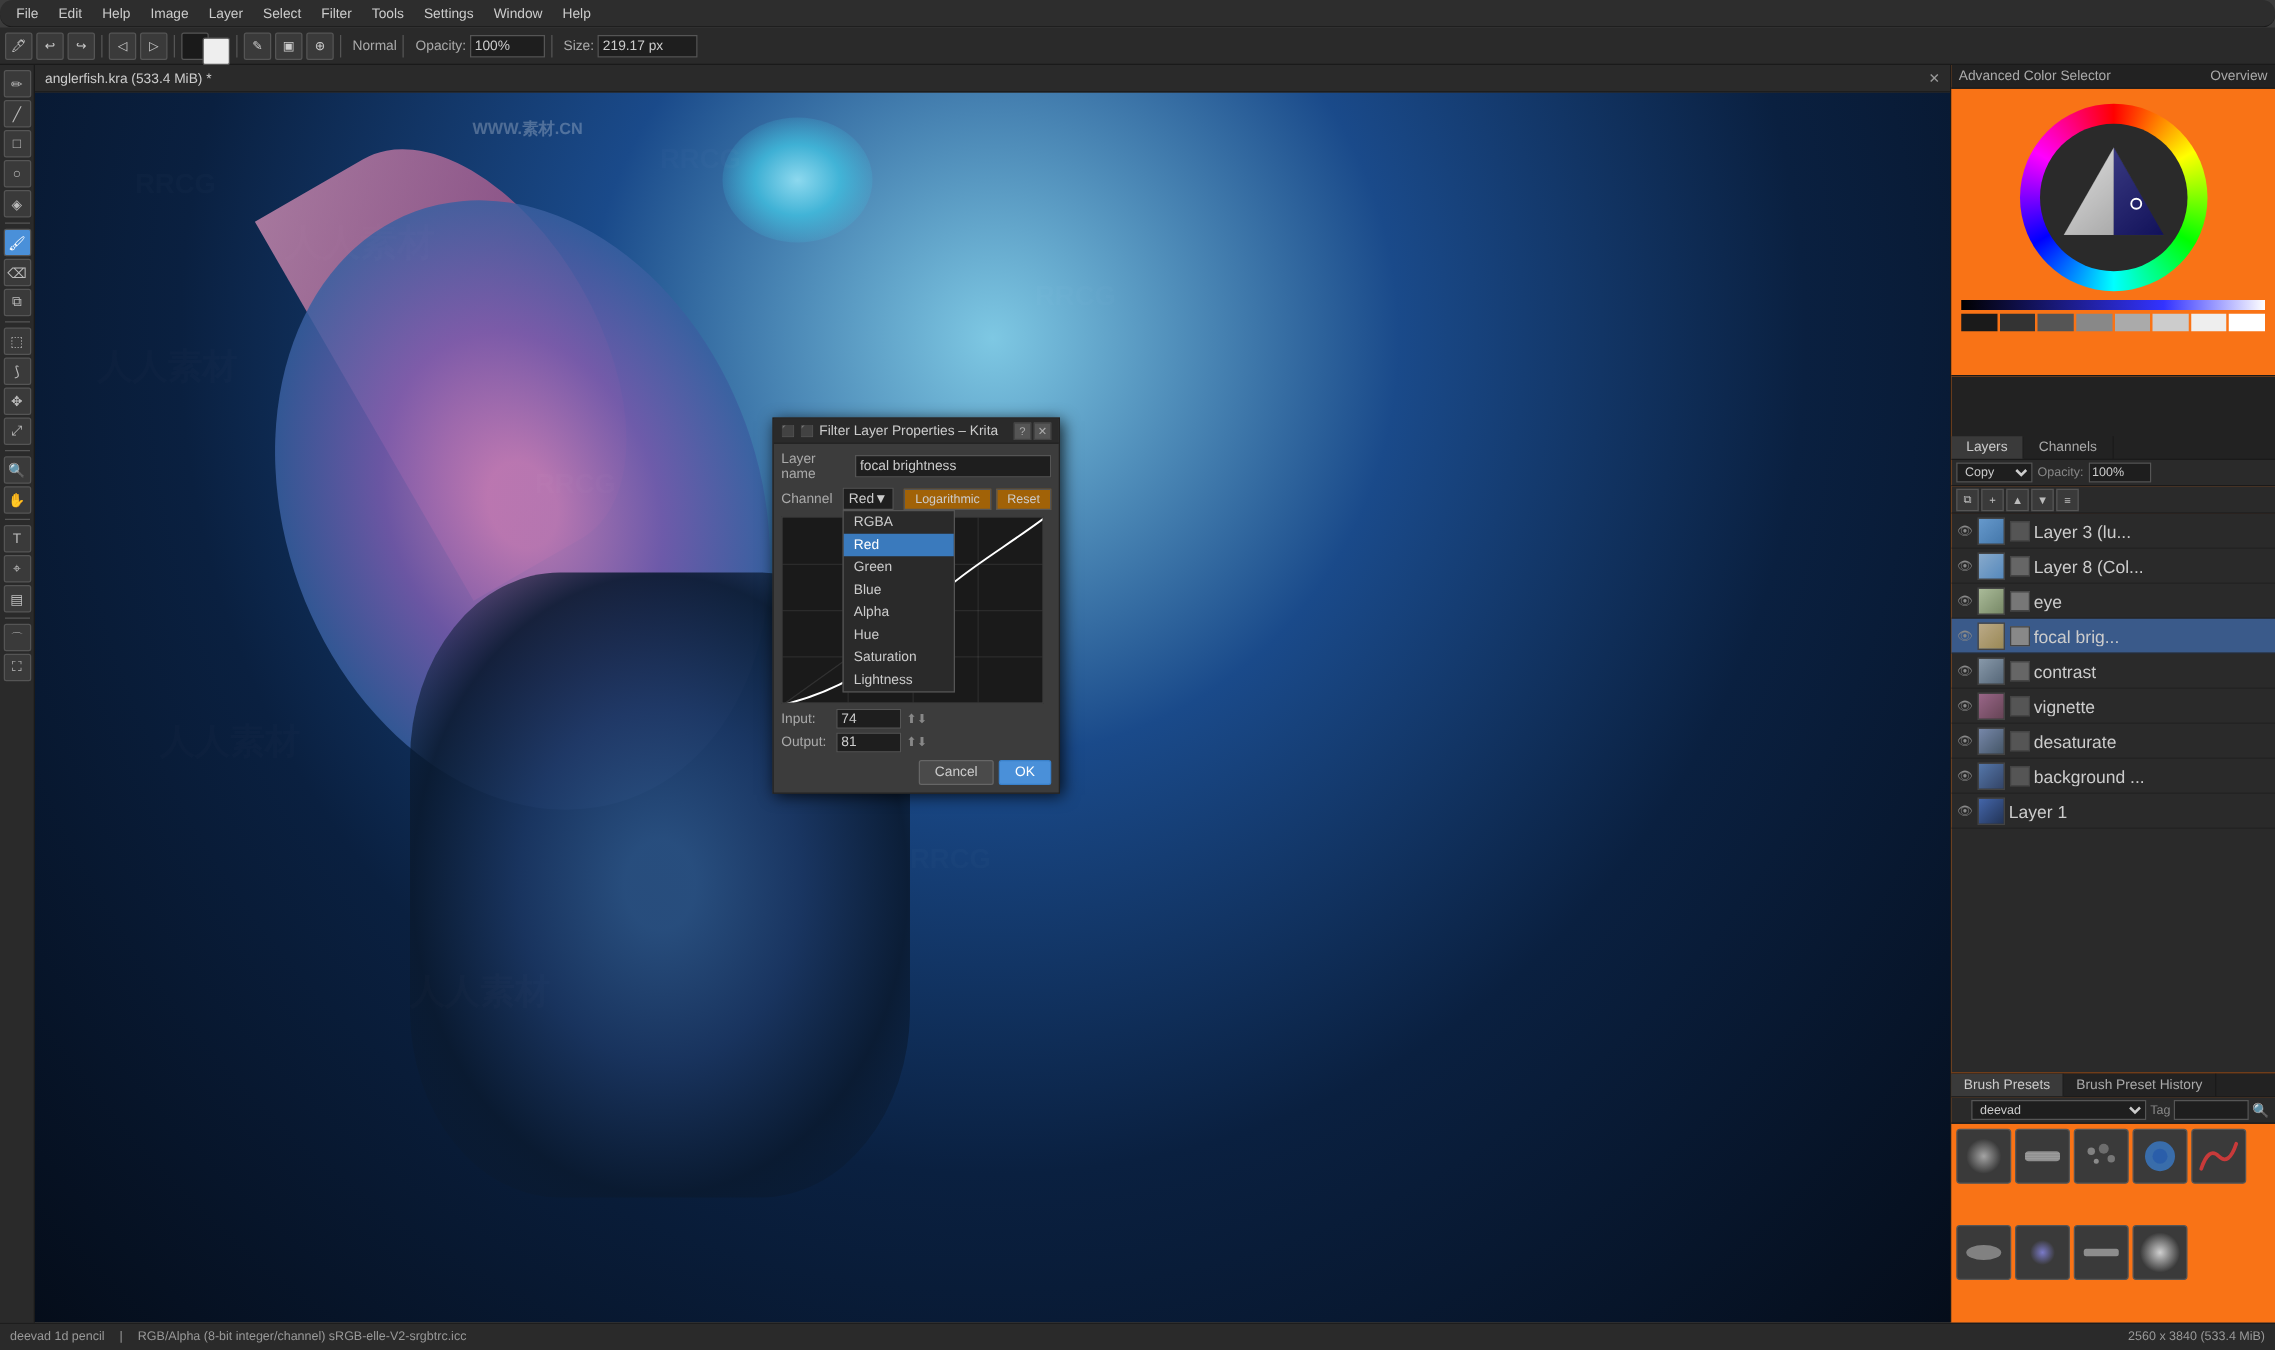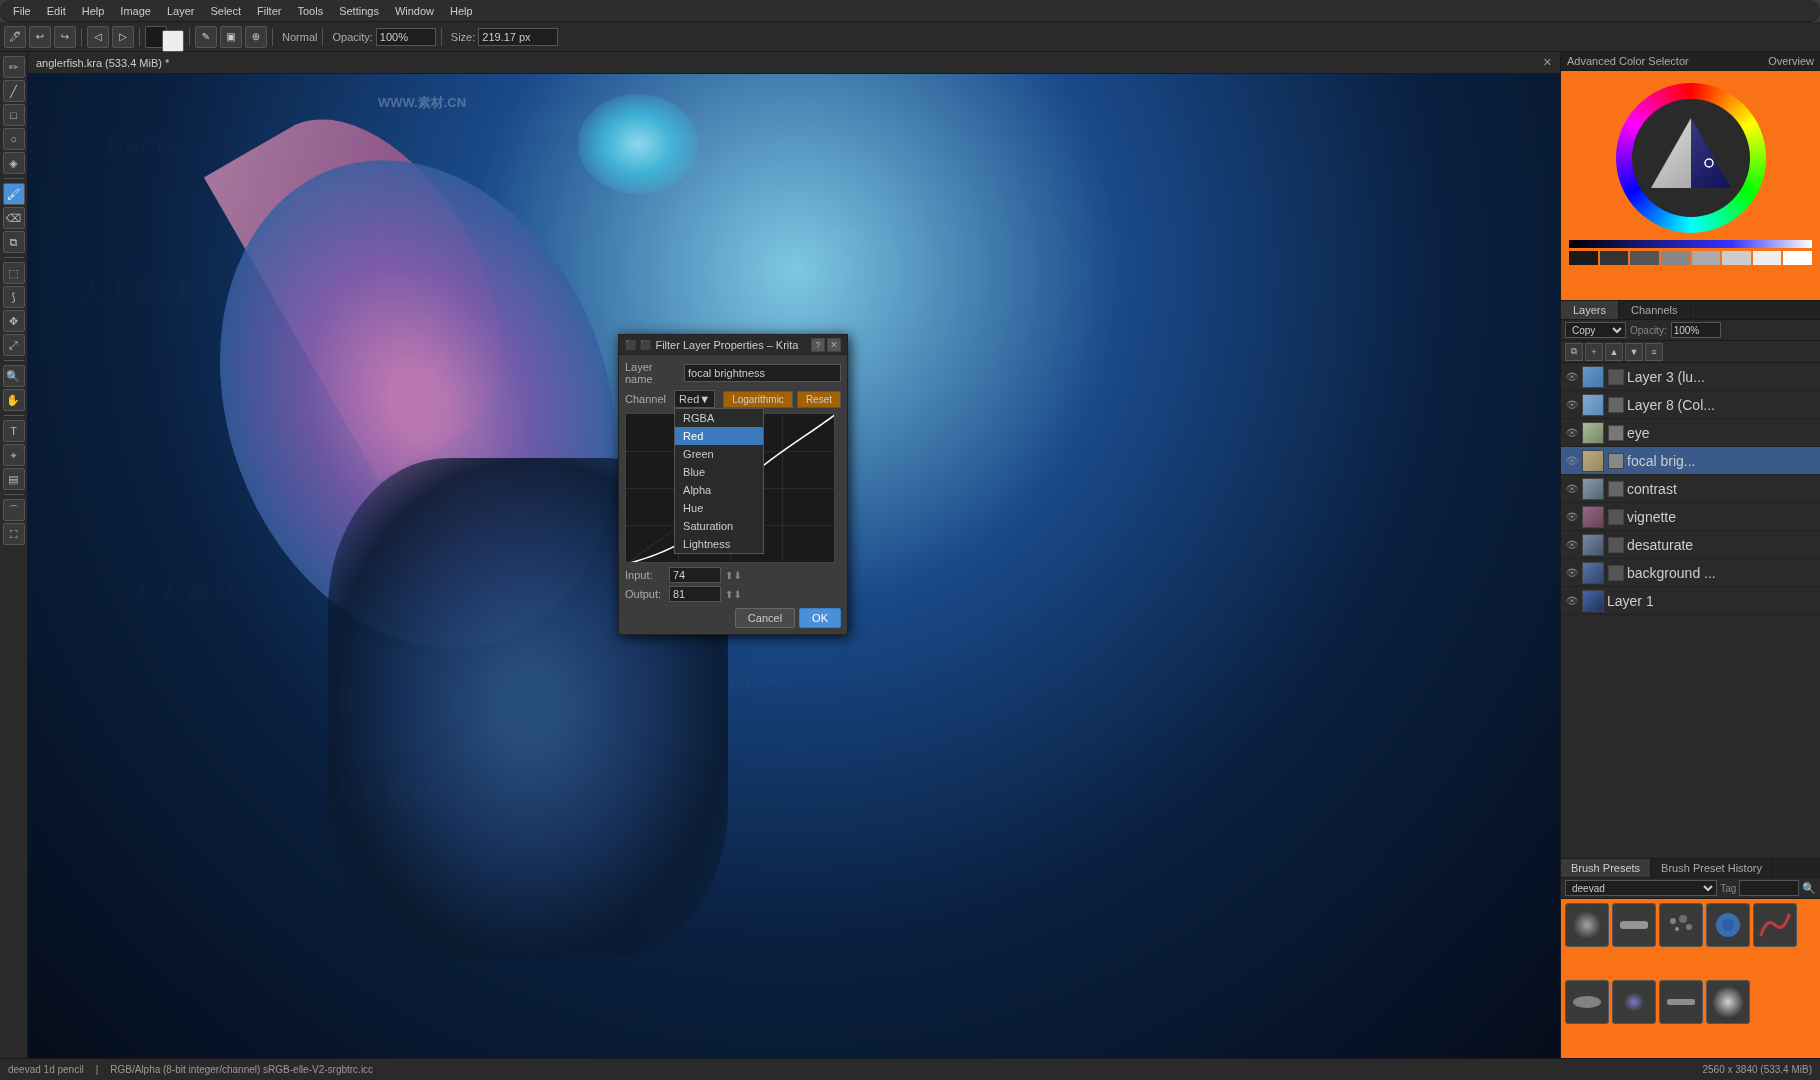--- a/index.html
+++ b/index.html
@@ -398,20 +398,21 @@
       display: flex;
       background: #222;
       border-bottom: 1px solid #1a1a1a;
     }
     .layers-tab {
       padding: 3px 12px;
       font-size: 11px;
       color: #aaa;
       cursor: pointer;
       border-right: 1px solid #1a1a1a;
+      margin-top: 48px;
     }
     .layers-tab.active { background: #3a3a3a; color: #ccc; }
 
     #layers-toolbar {
       height: 22px;
       background: #2a2a2a;
       display: flex;
       align-items: center;
       padding: 0 4px;
       gap: 2px;
@@ -514,20 +515,21 @@
       border-bottom: 1px solid #1a1a1a;
     }
     .brush-select {
       background: #1e1e1e;
       border: 1px solid #555;
       color: #ccc;
       height: 16px;
       font-size: 10px;
       padding: 0 2px;
       flex: 1;
+      margin-left: 12px;
     }
     .brush-tag {
       background: #1e1e1e;
       border: 1px solid #555;
       color: #ccc;
       height: 16px;
       font-size: 10px;
       padding: 0 2px;
       width: 60px;
     }

